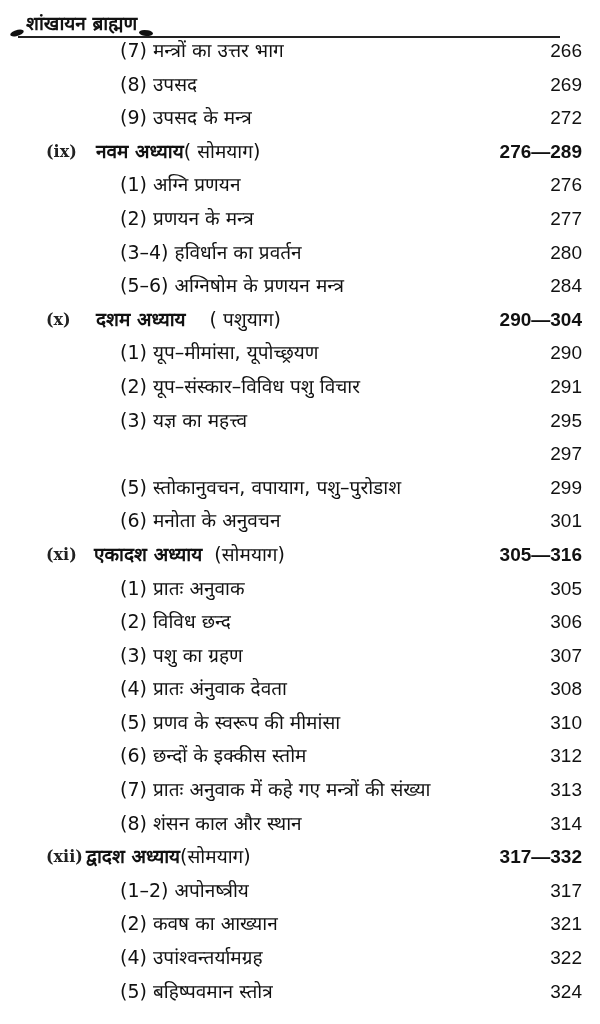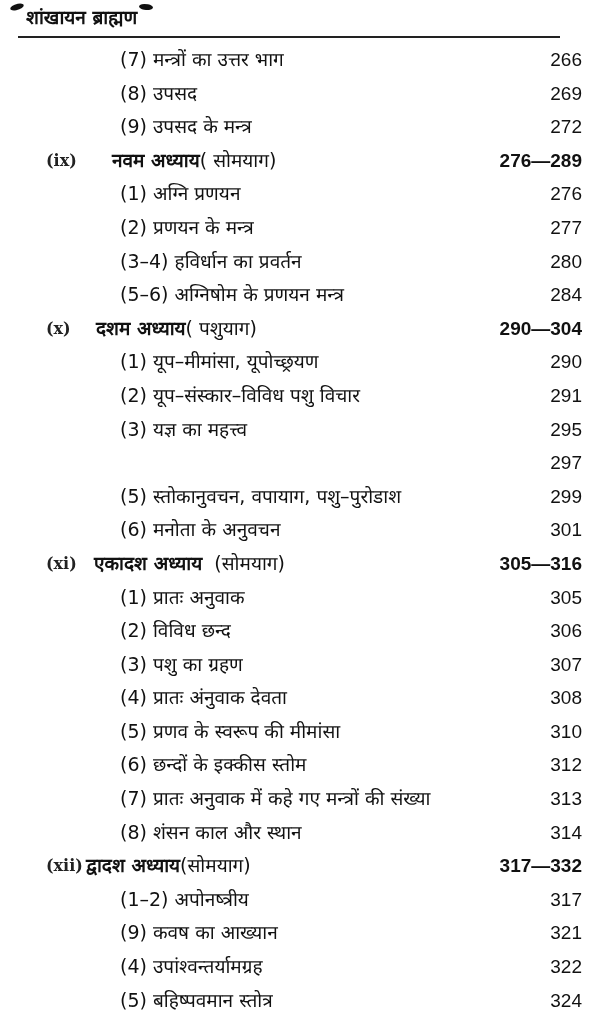--- a/index.html
+++ b/index.html
@@ -4,35 +4,35 @@
 <style>
   html, body { margin: 0; padding: 0; }
   body {
     width: 600px; height: 1024px; overflow: hidden;
     background: #ffffff; color: #111111;
     font-family: "DejaVu Sans", sans-serif;
     position: relative;
   }
   .header {
     position: absolute; left: 8px; top: 4px; height: 32px;
-    display: flex; align-items: flex-start;
+    display: flex; align-items: flex-end;
     font-size: 19px; font-weight: bold; color: #111;
   }
   .orn {
     display: inline-block; width: 14px; height: 6px; background: #111;
     border-radius: 60% 40% 60% 40%; margin: 0 2px;
   }
   .orn.left { transform: rotate(-12deg); }
   .orn.right { transform: rotate(12deg); }
   .rule {
     position: absolute; left: 18px; top: 36px; width: 542px; height: 1.5px;
     background: #222;
   }
   .toc {
-    position: absolute; left: 0; top: 43px; width: 600px;
+    position: absolute; left: 0; top: 34px; width: 600px;
   }
   .row {
     position: relative; height: 33.6px; display: flex; align-items: center;
     font-size: 19px; line-height: 33.6px;
   }
   .row.section .roman {
     position: absolute; left: 46px; font-family: "DejaVu Serif", serif;
     font-size: 16px; color: #222; font-weight: bold;
   }
   .row.section .title {
@@ -64,42 +64,42 @@
     <div class="row sub">
       <span class="label">(8) उपसद</span>
       <span class="page">269</span>
     </div>
     <div class="row sub">
       <span class="label">(9) उपसद के मन्त्र</span>
       <span class="page">272</span>
     </div>
     <div class="row section">
       <span class="roman">(ix)</span>
-      <span class="title" style="left: 96px; margin-left: 16px;"><span>नवम अध्याय</span><span class="paren" style="white-space: pre;">( सोमयाग)</span></span>
+      <span class="title" style="left: 96px;"><span>नवम अध्याय</span><span class="paren" style="white-space: pre;">( सोमयाग)</span></span>
       <span class="page">276—289</span>
     </div>
     <div class="row sub">
       <span class="label">(1) अग्नि प्रणयन</span>
       <span class="page">276</span>
     </div>
     <div class="row sub">
       <span class="label">(2) प्रणयन के मन्त्र</span>
       <span class="page">277</span>
     </div>
     <div class="row sub">
       <span class="label">(3–4) हविर्धान का प्रवर्तन</span>
       <span class="page">280</span>
     </div>
     <div class="row sub">
       <span class="label">(5–6) अग्निषोम के प्रणयन मन्त्र</span>
       <span class="page">284</span>
     </div>
     <div class="row section">
       <span class="roman">(x)</span>
-      <span class="title" style="left: 96px;"><span>दशम अध्याय</span><span class="paren" style="white-space: pre;">( पशुयाग)</span></span>
+      <span class="title" style="left: 96px;"><span>दशम अध्याय</span><span class="paren" style="white-space: pre; padding-left: 24px;">( पशुयाग)</span></span>
       <span class="page">290—304</span>
     </div>
     <div class="row sub">
       <span class="label">(1) यूप–मीमांसा, यूपोच्छ्रयण</span>
       <span class="page">290</span>
     </div>
     <div class="row sub">
       <span class="label">(2) यूप–संस्कार–विविध पशु विचार</span>
       <span class="page">291</span>
     </div>
@@ -158,21 +158,21 @@
     <div class="row section">
       <span class="roman">(xii)</span>
       <span class="title" style="left: 86px; text-align: center;"><span>द्वादश अध्याय</span><span class="paren" style="white-space: pre;">(सोमयाग)</span></span>
       <span class="page">317—332</span>
     </div>
     <div class="row sub">
       <span class="label">(1–2) अपोनष्त्रीय</span>
       <span class="page">317</span>
     </div>
     <div class="row sub">
-      <span class="label">(9) कवष का आख्यान</span>
+      <span class="label">(2) कवष का आख्यान</span>
       <span class="page">321</span>
     </div>
     <div class="row sub">
       <span class="label">(4) उपांश्वन्तर्यामग्रह</span>
       <span class="page">322</span>
     </div>
     <div class="row sub">
       <span class="label">(5) बहिष्पवमान स्तोत्र</span>
       <span class="page">324</span>
     </div>

